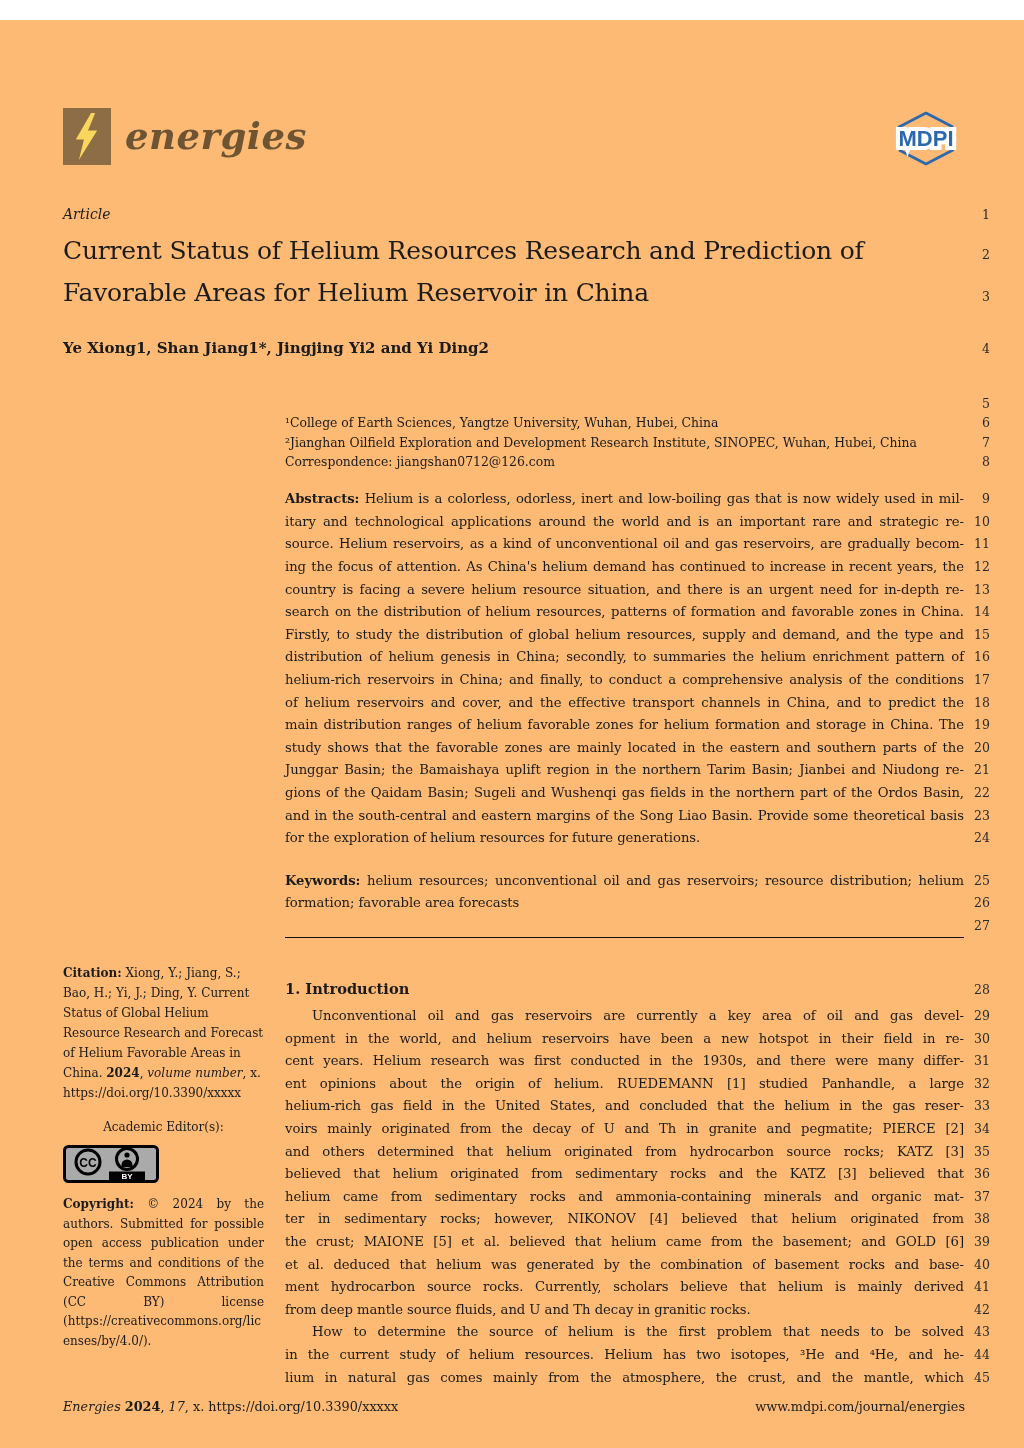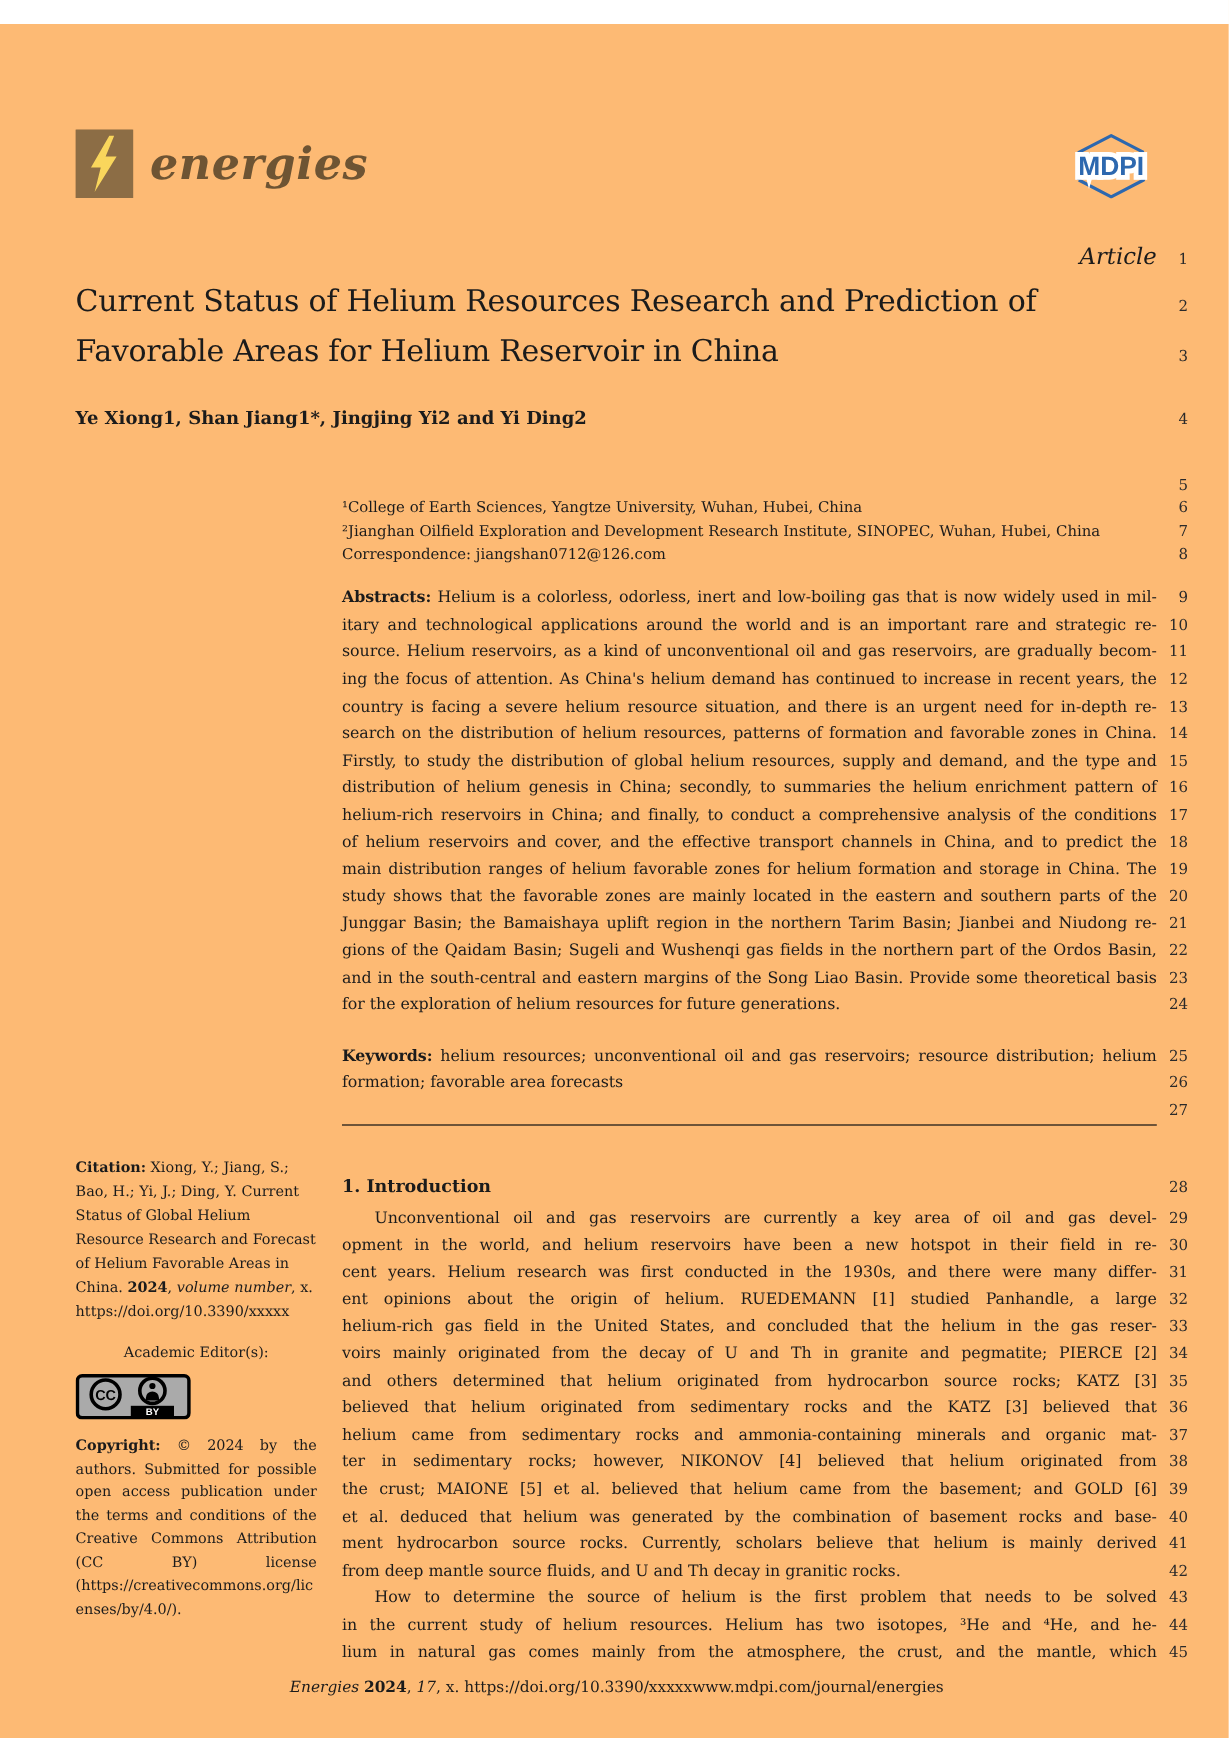--- a/index.html
+++ b/index.html
@@ -13,21 +13,21 @@
   .logo-box{display:inline-block;width:48px;height:57px;background:#8c6d45;line-height:0;}
   .logo-text{font-family:"DejaVu Serif",serif;font-style:italic;font-weight:700;
              font-size:37px;color:#6e5433;margin-left:14px;letter-spacing:0.5px;line-height:57px;}
 
   
   .main{position:absolute;left:63px;top:183px;width:927px;}
   .line-row{display:flex;align-items:baseline;}
   .line-num{flex:none;width:26px;text-align:right;font-size:12.5px;line-height:inherit;color:#2a2a2a;}
   .line-text{flex:1;min-width:0;}
 
-  .article{font-style:italic;font-size:19px;line-height:22px;text-align:right;}
+  .article{font-style:italic;font-size:14px;line-height:22px;}
   .title{font-weight:400;font-size:25px;line-height:42px;letter-spacing:-0.2px;}
   .authors{font-weight:700;font-size:15px;line-height:20px;}
   .aff{font-size:12.4px;line-height:19.3px;}
   .body{font-size:13.2px;line-height:22.6px;letter-spacing:-0.05px;}
   .heading{font-weight:700;font-size:14.6px;line-height:22.6px;}
   .just{text-align:justify;text-align-last:justify;}
   .indent{text-indent:27px;}
   .rule{border-bottom:1.5px solid #111;}
 
   #front .line-row:nth-child(2){margin-top:5px;}
@@ -43,21 +43,21 @@
   .sidebar{position:absolute;left:63px;top:943px;width:201px;font-size:12px;line-height:20px;color:#1b1b1b;}
   .citation{text-align:left;}
   .editor{margin-top:14px;text-align:center;}
   .dates{margin-top:12px;}
   .dates div{line-height:21px;}
   .cc-badge{margin-top:8px;line-height:0;}
   .copyright{margin-top:12px;text-align:justify;line-height:19.5px;overflow-wrap:anywhere;}
 
   
   .footer{position:absolute;left:63px;top:1378px;width:902px;display:flex;
-          justify-content:center;font-size:12.8px;line-height:18px;}
+          justify-content:space-between;font-size:12.8px;line-height:18px;}
   .ital{font-style:italic;}
   .bold{font-weight:700;}
 </style>
 </head>
 <body>
 
 <div class="page">
 
   <div class="header">
     <div class="energies-logo">

